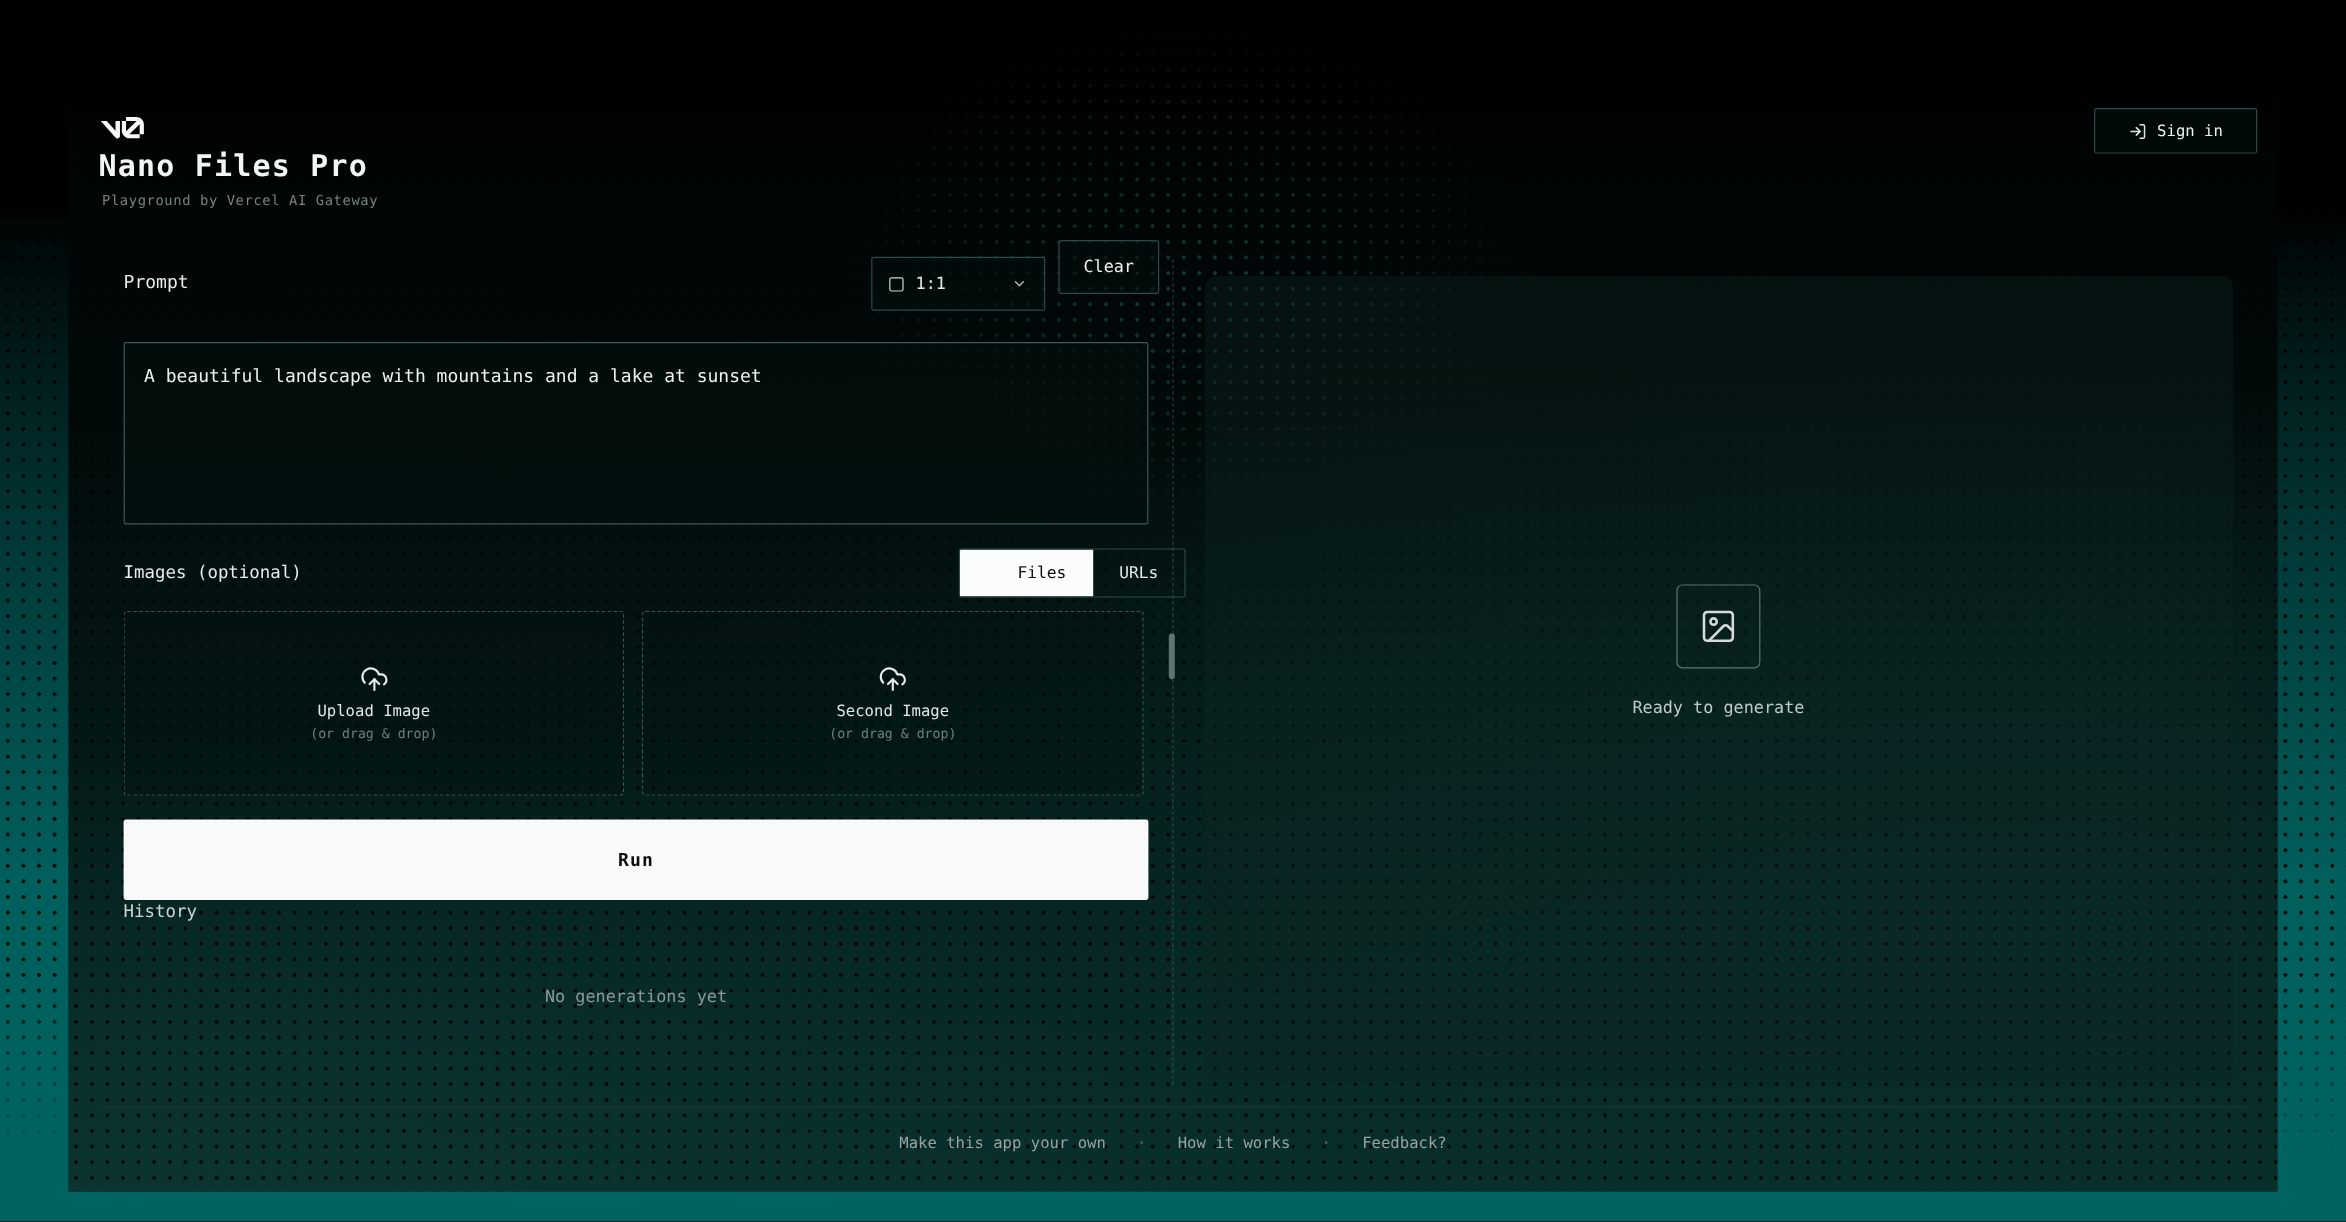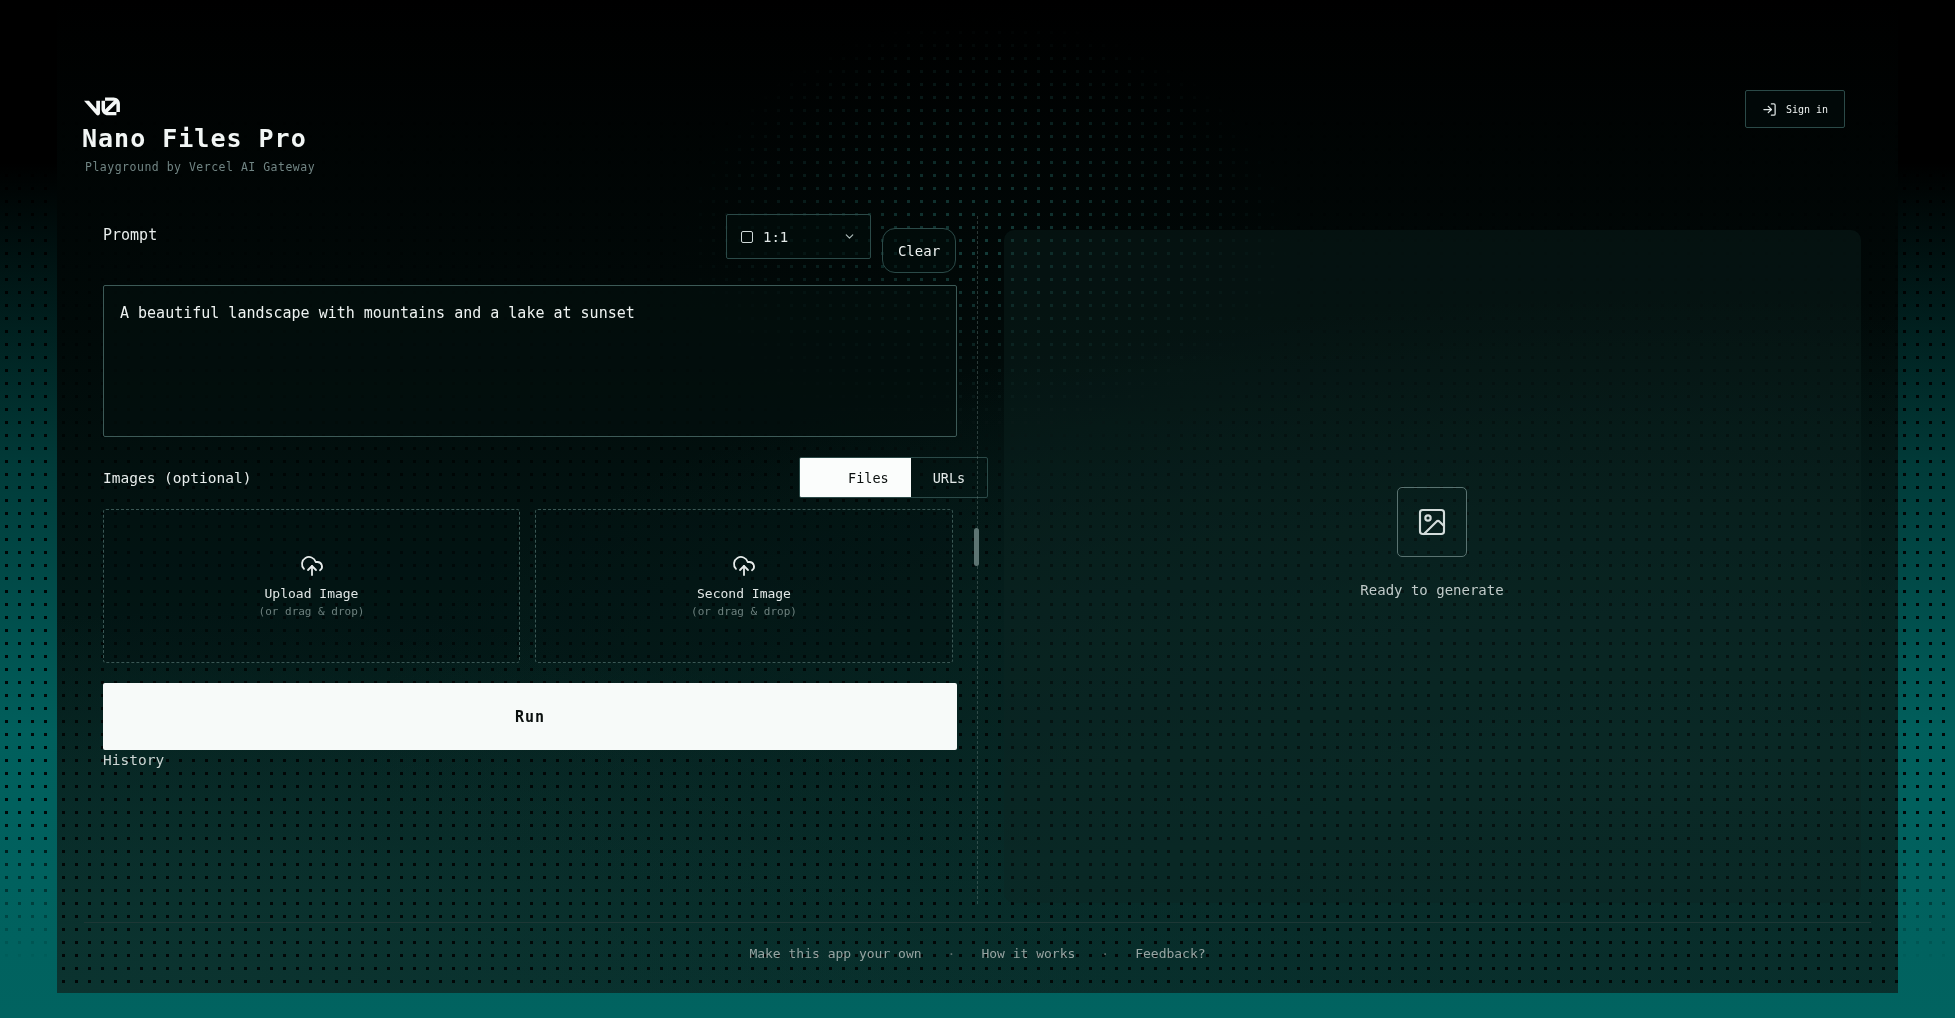--- a/index.html
+++ b/index.html
@@ -39,40 +39,40 @@
     -webkit-mask-image:linear-gradient(180deg, transparent 12%, rgba(0,0,0,0.7) 45%, #000 80%);
     mask-image:linear-gradient(180deg, transparent 12%, rgba(0,0,0,0.7) 45%, #000 80%);
   }
   .content { position:absolute; inset:0; z-index:2; }
 
   
   .logo { position:absolute; left:84px; top:97px; width:36px; height:19px; color:#f4f7f6; }
   .title { position:absolute; left:82px; top:124px; font-size:25px; font-weight:bold; letter-spacing:1px; color:#f2f6f5; }
   .subtitle { position:absolute; left:85px; top:160px; font-size:11.5px; color:#718584; letter-spacing:0.5px; }
   .signin {
-    position:absolute; left:1745px; top:90px; width:100px; height:38px;
+    position:absolute; left:1745px; top:90px; width:136px; height:38px;
     display:flex; align-items:center; justify-content:center; gap:9px;
     background:rgba(2,14,13,0.5); border:1px solid #2b4a48; border-radius:2px;
-    color:#eef2f1; font-size:10px; font-family:inherit; cursor:pointer;
+    color:#eef2f1; font-size:13px; font-family:inherit; cursor:pointer;
   }
   .signin svg { width:15px; height:15px; stroke:#dfe6e5; }
 
   
   .prompt-label { position:absolute; left:103px; top:226px; font-size:15px; color:#e8edec; }
   .ratio-select {
     position:absolute; left:726px; top:214px; width:145px; height:45px;
     display:flex; align-items:center; background:rgba(2,14,13,0.55);
     border:1px solid #2b4a48; border-radius:2px; padding:0 14px; gap:10px;
     color:#e3e9e8; font-size:14px; cursor:pointer;
   }
   .ratio-select .sq { width:12px; height:12px; border:1.5px solid #cfd8d7; border-radius:2px; flex:none; }
   .ratio-select .chev { margin-left:auto; width:13px; height:13px; stroke:#aebcba; }
   .clear-btn {
-    position:absolute; left:882px; top:228px; width:74px; height:45px;
-    background:rgba(2,14,13,0.55); border:1px solid #2b4a48; border-radius:13px;
+    position:absolute; left:882px; top:200px; width:84px; height:45px;
+    background:rgba(2,14,13,0.55); border:1px solid #2b4a48; border-radius:3px;
     color:#eef2f1; font-size:14px; font-family:inherit; cursor:pointer;
   }
 
   
   .prompt-box {
     position:absolute; left:103px; top:285px; width:854px; height:152px;
     background:rgba(3,15,14,0.65); border:1px solid #3d5a57; border-radius:2px;
     padding:16px 16px; color:#eef2f1; font-size:15px; font-family:inherit;
     resize:none; outline:none; line-height:1.5;
   }
@@ -193,20 +193,21 @@
           <path d="M4 14.899A7 7 0 1 1 15.71 8h1.79a4.5 4.5 0 0 1 2.5 8.242"></path>
           <path d="M12 12v9"></path>
           <path d="m16 16-4-4-4 4"></path>
         </svg>
       <div class="u-title">Second Image</div>
       <div class="u-hint">(or drag &amp; drop)</div>
     </div>
 
     <button class="run-btn">Run</button>
     <div class="history-label">History</div>
+    <div class="history-empty">No generations yet</div>
 
     <div class="vsep"></div>
     <div class="vsep-handle"></div>
 
     <div class="result-panel"></div>
     <div class="result-icon-box">
       <svg viewBox="0 0 24 24" fill="none" stroke-width="1.6" stroke-linecap="round" stroke-linejoin="round">
           <rect x="3" y="3" width="18" height="18" rx="2"></rect>
           <circle cx="9" cy="9" r="2"></circle>
           <path d="m21 15-3.086-3.086a2 2 0 0 0-2.828 0L6 21"></path>

